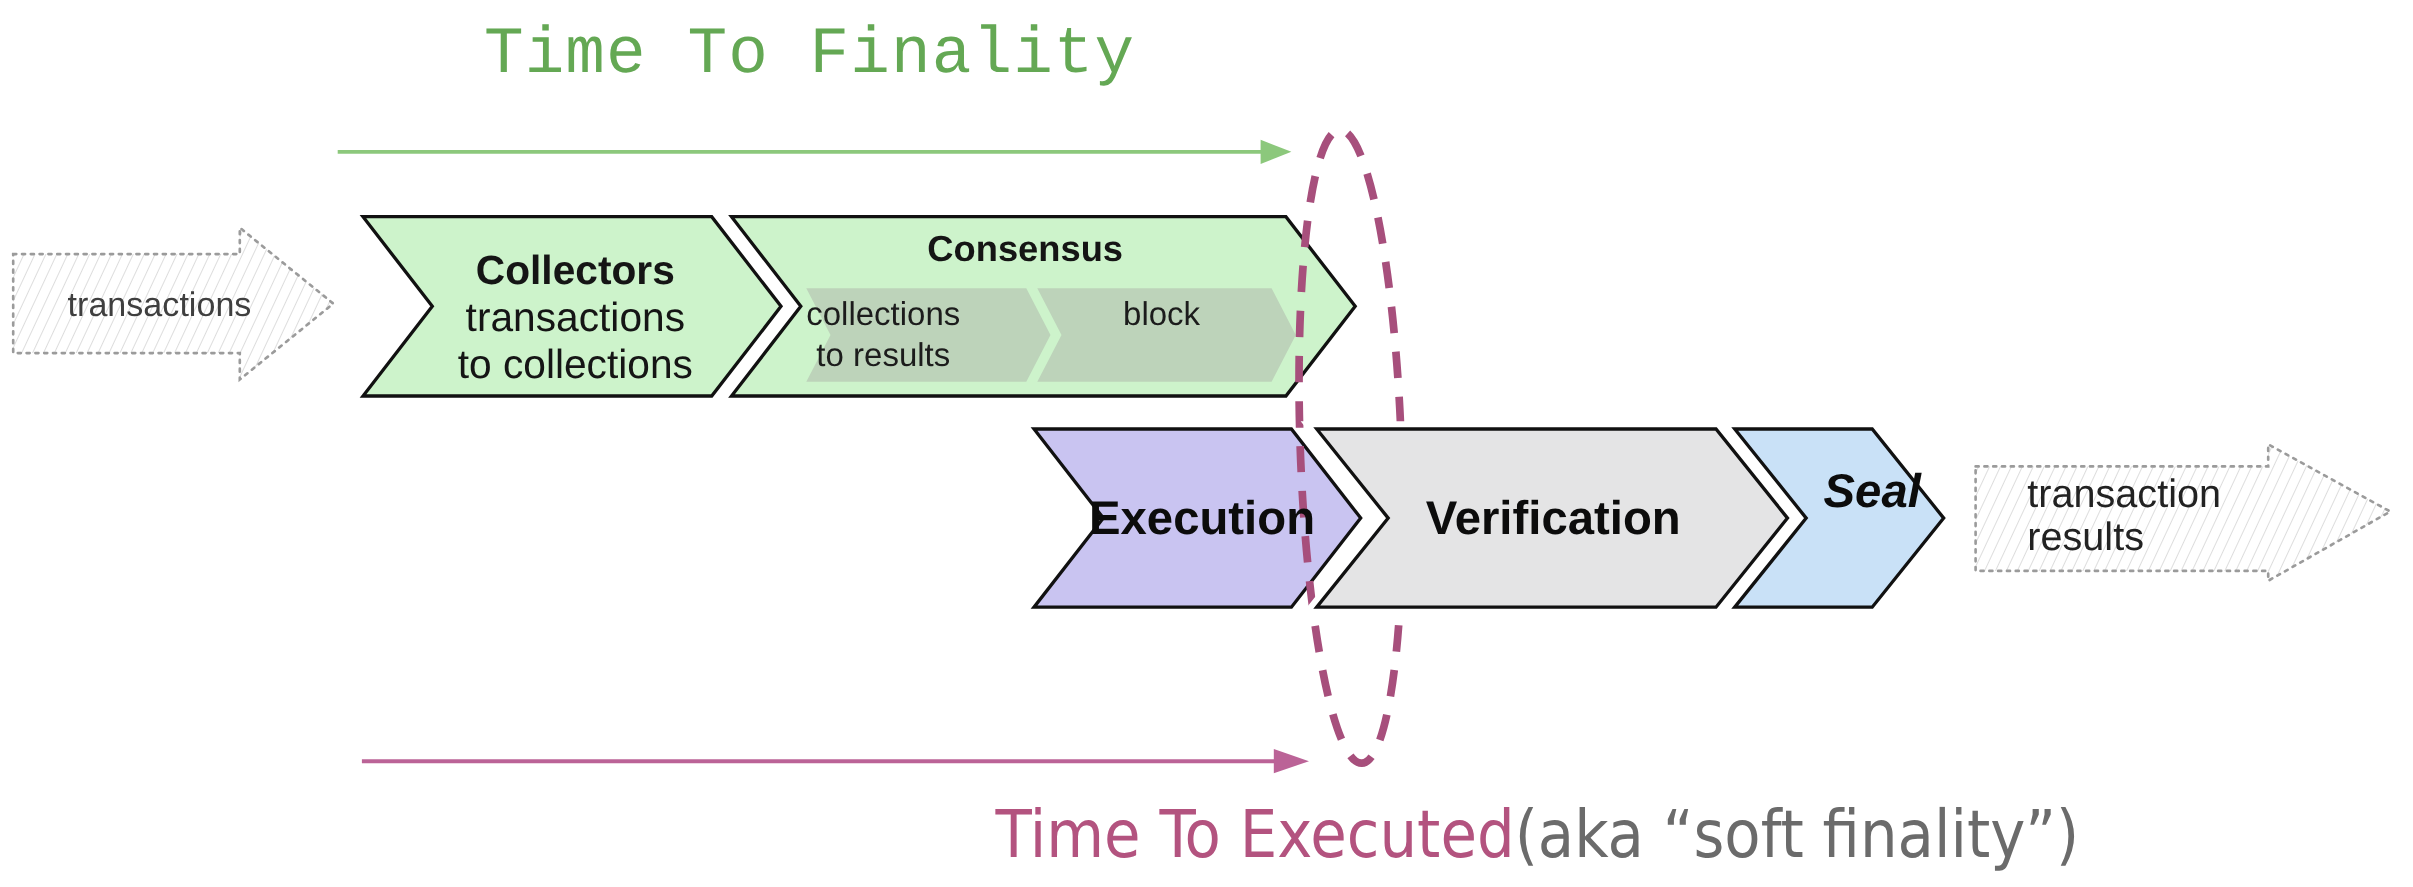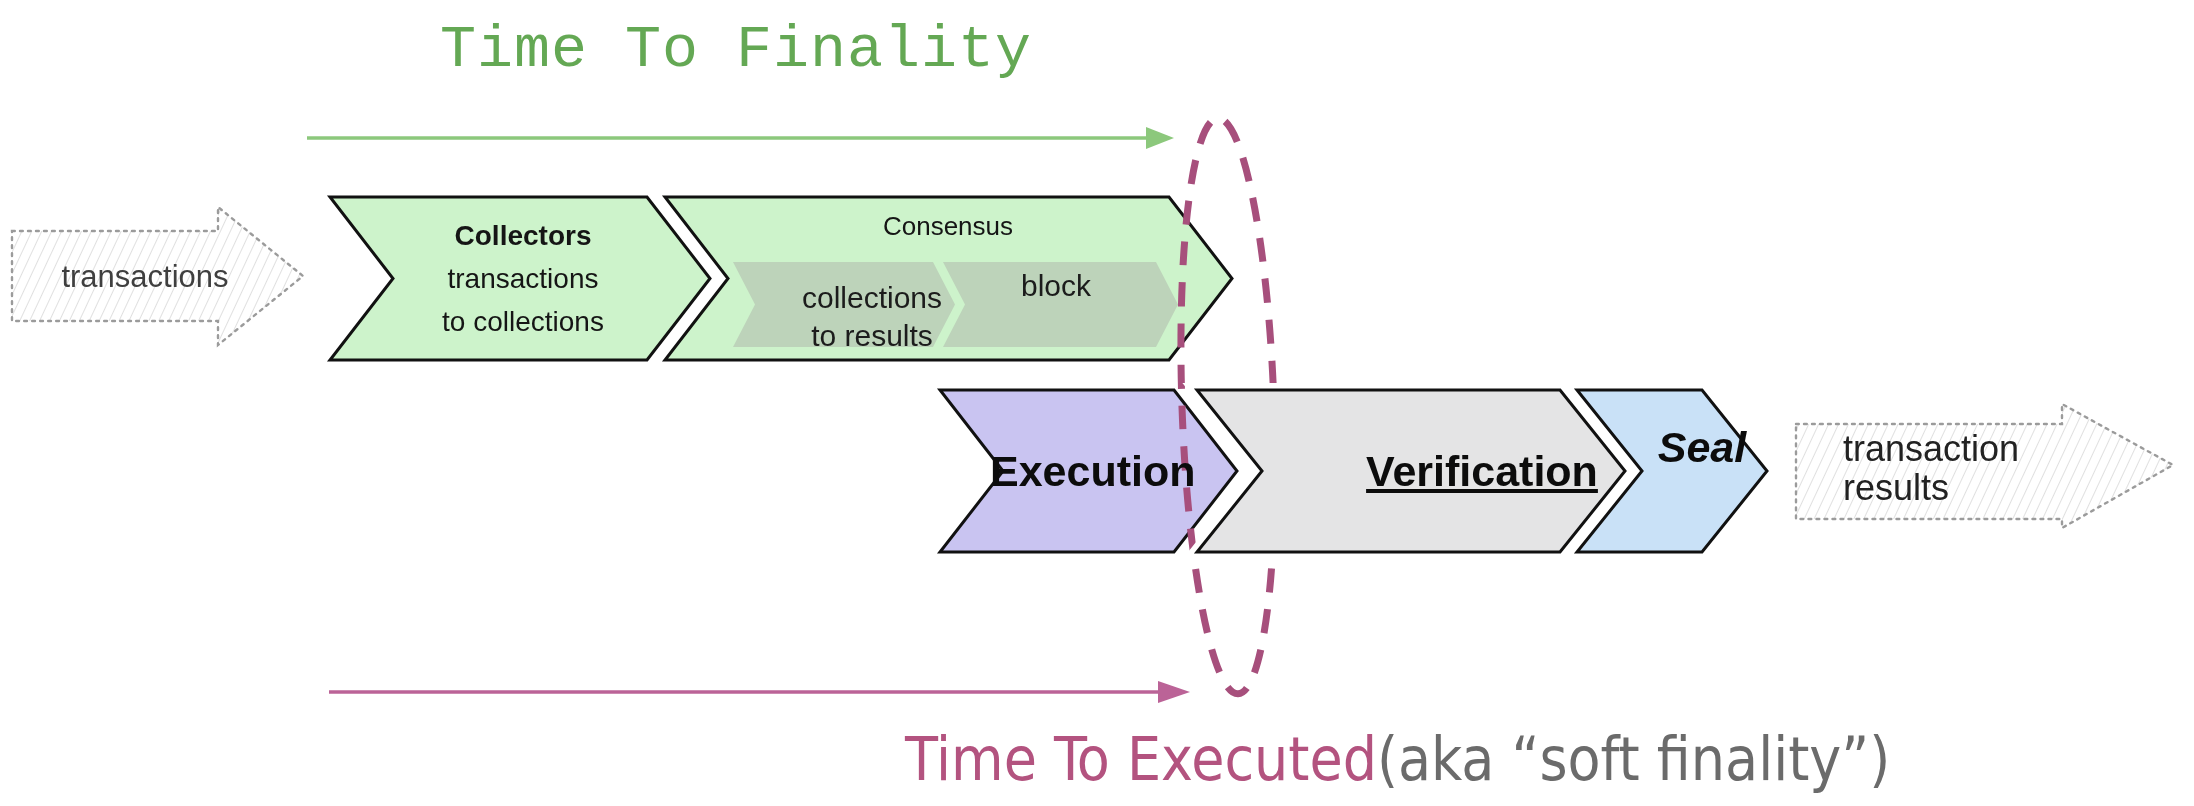--- a/index.html
+++ b/index.html
@@ -22,30 +22,30 @@
     left:386px;top:18px;width:700px;font-size:60px;line-height:64px;
     color:var(--green-title);letter-spacing:1px;font-family:Liberation Mono, monospace;
     font-stretch:condensed;
   }
   #title-tte{
     left:905px;top:726px;width:1240px;font-size:60px;line-height:66px;
     font-family:"DejaVu Sans", sans-serif;font-stretch:condensed;white-space:nowrap;
   }
   #title-tte .main{color:var(--magenta-title);}
   #title-tte .suffix{color:var(--gray-text);}
-  .stage-label{font-size:28px;line-height:43px;color:var(--text-black);}
+  .stage-label{font-size:37px;line-height:43px;color:var(--text-black);margin-top:10px;}
   .stage-label .bold{font-weight:bold;}
   #collectors-label{left:393px;top:214px;width:260px;}
-  #consensus-title{left:798px;top:206px;width:300px;font-weight:normal;font-size:26px;line-height:40px;}
+  #consensus-title{left:782px;top:206px;width:300px;font-weight:bold;font-size:33px;line-height:40px;}
   .sub-label{font-size:30px;line-height:38px;color:#1c1c1c;}
-  #sub1-label{left:766px;top:267px;width:212px;margin-top:12px;}
+  #sub1-label{left:697px;top:267px;width:212px;}
   #sub2-label{left:946px;top:267px;width:220px;}
   .big-label{font-weight:bold;font-size:43px;line-height:40px;color:#0c0c0c;}
   #execution-label{left:990px;top:451px;width:200px;}
-  #verification-label{left:1332px;top:451px;width:300px;text-decoration:underline;}
+  #verification-label{left:1262px;top:451px;width:300px;}
   #seal-label{left:1602px;top:427px;width:200px;font-style:italic;}
   #transactions-label{left:20px;top:259px;width:250px;font-size:31px;color:var(--label-dark);}
   #results-label{left:1843px;top:429px;width:300px;font-size:36px;line-height:39px;color:#222222;}
 </style>
 </head>
 <body>
 
 <div id="canvas">
 
   <svg id="shapes" width="2194" height="806" viewBox="0 0 2194 806">

